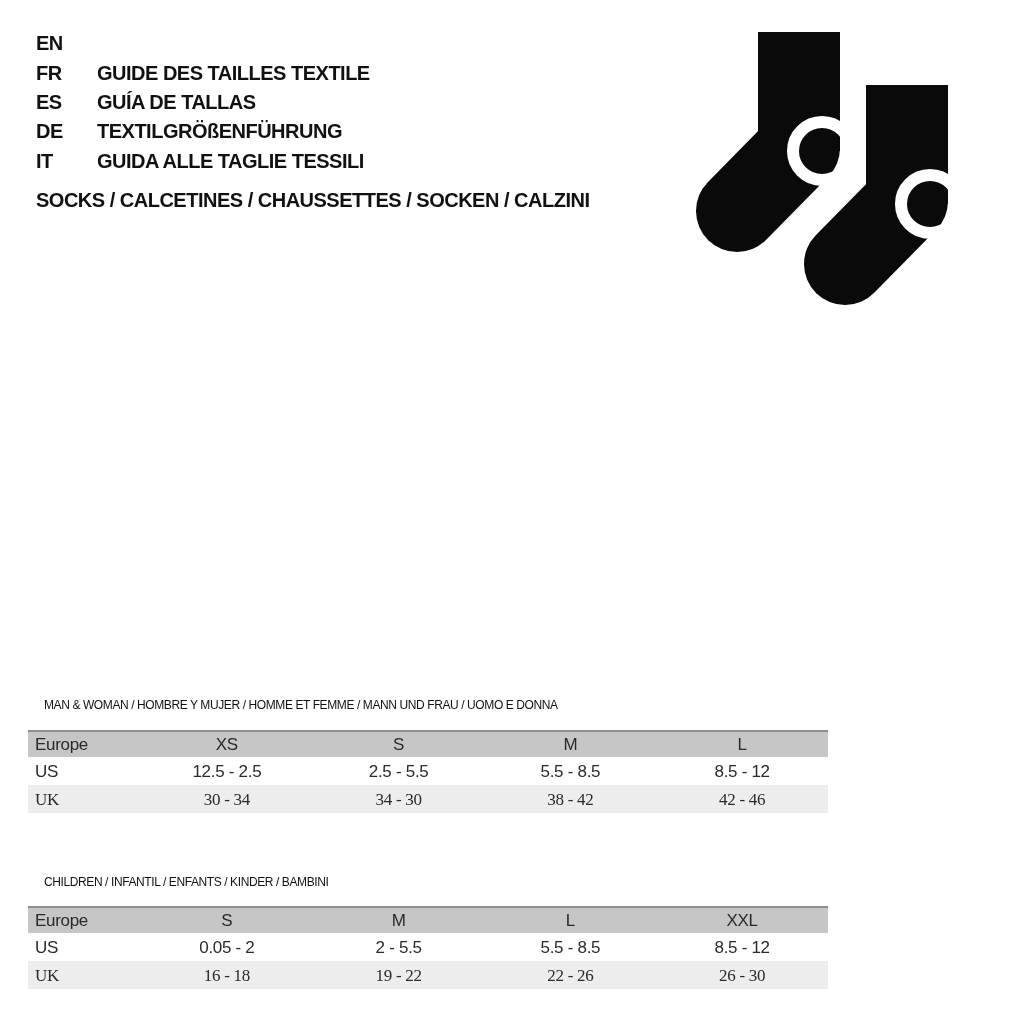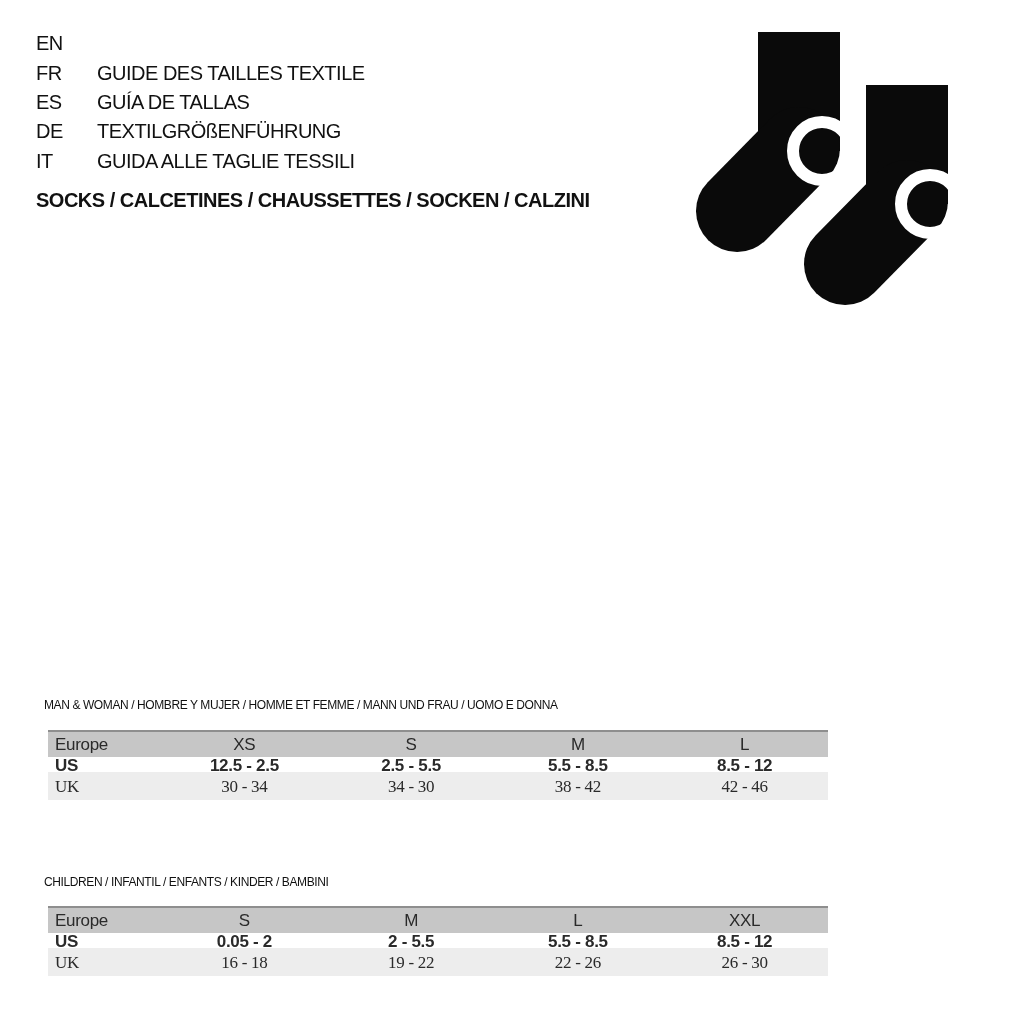--- a/index.html
+++ b/index.html
@@ -16,21 +16,21 @@
   body{font-family:"Liberation Sans","DejaVu Sans",sans-serif;}
   #canvas{
     position:relative;width:1024px;height:1024px;background:var(--page-bg);
     overflow:hidden;margin:0 auto;color:var(--text);
   }
 
   
   .lang-block{position:absolute;left:36px;top:29px;}
   .lang-row{display:grid;grid-template-columns:61px auto;height:29.4px;align-items:center;}
   .lang-code,.lang-label{
-    font-weight:normal;font-size:20px;letter-spacing:-0.5px;color:var(--title-text);
+    font-weight:bold;font-size:20px;letter-spacing:-0.5px;color:var(--title-text);
     white-space:nowrap;
   }
 
   .category-line{
     position:absolute;left:36px;top:189px;
     font-weight:bold;font-size:20px;letter-spacing:-0.5px;color:var(--title-text);
     white-space:nowrap;
   }
 
   
@@ -42,23 +42,23 @@
     font-weight:normal;font-size:12px;letter-spacing:-0.4px;color:var(--title-text);
     white-space:nowrap;
   }
   .table-title.t1{top:698px;}
   .table-title.t2{top:875px;}
 
   .size-table{position:absolute;left:28px;width:800px;}
   .size-table.t1{top:730px;}
   .size-table.t2{top:906px;}
 
-  .trow{display:grid;grid-template-columns:113px 1fr 1fr 1fr 1fr;align-items:center;margin-left:20px;}
+  .trow{display:grid;grid-template-columns:113px 1fr 1fr 1fr 1fr;align-items:center;}
   .trow.head{height:27px;background:var(--header-row-bg);border-top:2px solid var(--header-row-border);}
-  .trow.r-white{height:15px;background:var(--page-bg);font-weight:bold;}
+  .trow.r-white{height:28px;background:var(--page-bg);}
   .trow.r-gray{height:28px;background:var(--alt-row-bg);font-family:Liberation Serif, serif;}
 
   .cell{
     font-size:17px;letter-spacing:-0.3px;color:var(--text);
     text-align:center;white-space:nowrap;line-height:1;
   }
   .cell.first{text-align:left;padding-left:7px;}
 </style>
 </head>
 <body>

